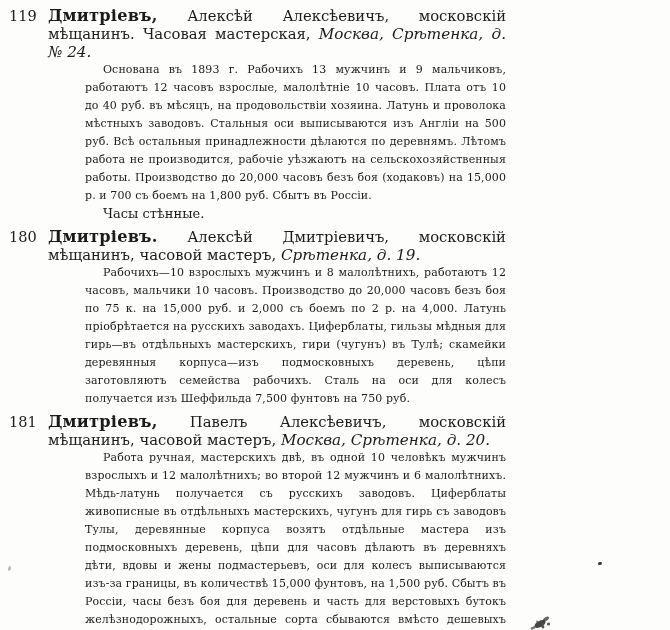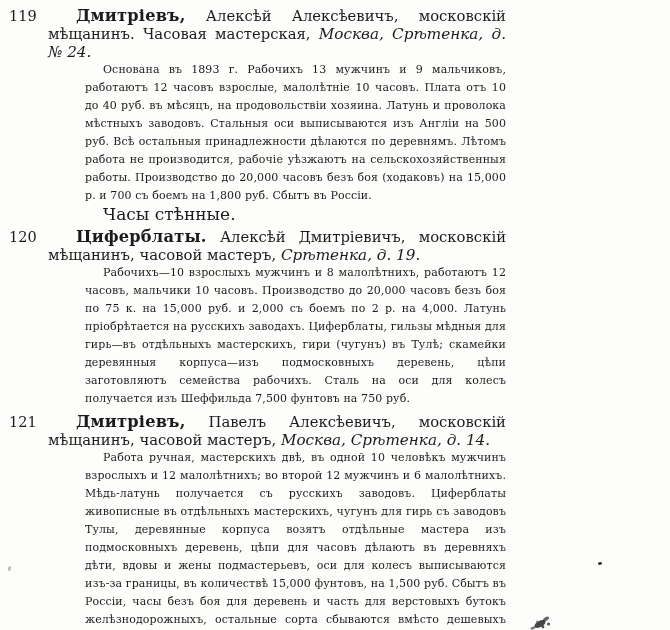--- a/index.html
+++ b/index.html
@@ -28,38 +28,37 @@
   }
   .entry-header {
     text-align: justify;
     font-size: 14.8px;
     line-height: 18px;
   }
   .entry-name {
     font-weight: bold;
     font-size: 16.2px;
     letter-spacing: 0.2px;
-    margin-left: 28px;
   }
   .entry-address {
     font-style: italic;
     font-size: 15.2px;
     margin-top: 32px;
   }
   .entry-body {
     margin: 0 0 0 37px;
     text-indent: 18px;
     text-align: justify;
     font-size: 11px;
     line-height: 18px;
     letter-spacing: 0.1px;
   }
   .entry-products {
     margin: 0 0 0 55px;
-    font-size: 17px;
+    font-size: 13px;
     line-height: 18px;
   }
   .scan-smudge {
     position: absolute;
     right: -4px; bottom: -2px;
     width: 34px; height: 26px;
   }
   .scan-dot {
     position: absolute;
     left: 598px; top: 562px;
@@ -86,35 +85,35 @@
     <div class="entry-header">
       <span class="entry-name">Дмитріевъ,</span>
       <span class="entry-descriptor">Алексѣй Алексѣевичъ, московскій мѣщанинъ. Часовая мастерская,</span>
       <span class="entry-address">Москва, Срѣтенка, д. № 24.</span>
     </div>
     <p class="entry-body">Основана въ 1893 г. Рабочихъ 13 мужчинъ и 9 мальчиковъ, работаютъ 12 часовъ взрослые, малолѣтніе 10 часовъ. Плата отъ 10 до 40 руб. въ мѣсяцъ, на продовольствіи хозяина. Латунь и проволока мѣстныхъ заводовъ. Стальныя оси выписываются изъ Англіи на 500 руб. Всѣ остальныя принадлежности дѣлаются по деревнямъ. Лѣтомъ работа не производится, рабочіе уѣзжаютъ на сельскохозяйственныя работы. Производство до 20,000 часовъ безъ боя (ходаковъ) на 15,000 р. и 700 съ боемъ на 1,800 руб. Сбытъ въ Россіи.</p>
     <p class="entry-products">Часы стѣнные.</p>
   </div>
 
   <div class="entry">
-    <span class="entry-number">120</span>
+    <span class="entry-number">180</span>
     <div class="entry-header">
-      <span class="entry-name">Циферблаты.</span>
+      <span class="entry-name">Дмитріевъ.</span>
       <span class="entry-descriptor">Алексѣй Дмитріевичъ, московскій мѣщанинъ, часовой мастеръ,</span>
       <span class="entry-address">Срѣтенка, д. 19.</span>
     </div>
     <p class="entry-body">Рабочихъ—10 взрослыхъ мужчинъ и 8 малолѣтнихъ, работаютъ 12 часовъ, мальчики 10 часовъ. Производство до 20,000 часовъ безъ боя по 75 к. на 15,000 руб. и 2,000 съ боемъ по 2 р. на 4,000. Латунь пріобрѣтается на русскихъ заводахъ. Циферблаты, гильзы мѣдныя для гирь—въ отдѣльныхъ мастерскихъ, гири (чугунъ) въ Тулѣ; скамейки деревянныя корпуса—изъ подмосковныхъ деревень, цѣпи заготовляютъ семейства рабочихъ. Сталь на оси для колесъ получается изъ Шеффильда 7,500 фунтовъ на 750 руб.</p>
   </div>
 
   <div class="entry">
-    <span class="entry-number">121</span>
+    <span class="entry-number">181</span>
     <div class="entry-header">
       <span class="entry-name">Дмитріевъ,</span>
       <span class="entry-descriptor">Павелъ Алексѣевичъ, московскій мѣщанинъ, часовой мастеръ,</span>
-      <span class="entry-address">Москва, Срѣтенка, д. 14.</span>
+      <span class="entry-address">Москва, Срѣтенка, д. 20.</span>
     </div>
     <p class="entry-body">Работа ручная, мастерскихъ двѣ, въ одной 10 человѣкъ мужчинъ взрослыхъ и 12 малолѣтнихъ; во второй 12 мужчинъ и 6 малолѣтнихъ. Мѣдь-латунь получается съ русскихъ заводовъ. Циферблаты живописные въ отдѣльныхъ мастерскихъ, чугунъ для гирь съ заводовъ Тулы, деревянные корпуса возятъ отдѣльные мастера изъ подмосковныхъ деревень, цѣпи для часовъ дѣлаютъ въ деревняхъ дѣти, вдовы и жены подмастерьевъ, оси для колесъ выписываются изъ-за границы, въ количествѣ 15,000 фунтовъ, на 1,500 руб. Сбытъ въ Россіи, часы безъ боя для деревень и часть для верстовыхъ бутокъ желѣзнодорожныхъ, остальные сорта сбываются вмѣсто дешевыхъ заграничныхъ, по городамъ содержателямъ часовыхъ магазиновъ оптомъ, а также въ розницу потребителямъ. Годовое производство 1894 г. 40,000 штукъ безъ боя, 1,800 съ боемъ и 1300 штукъ разныхъ сортовъ. Годовой оборотъ 1,894 г.—40,825 руб., 1891 г.—20,100.</p>
 
   </div>
 
   <span class="scan-dot"></span>
   <span class="scan-fleck"></span>
   <svg class="scan-smudge" viewBox="0 0 34 26">
     <g fill="#262626">
       <ellipse cx="24" cy="18" rx="6" ry="3.2" transform="rotate(-28 24 18)" opacity="0.85"></ellipse>

